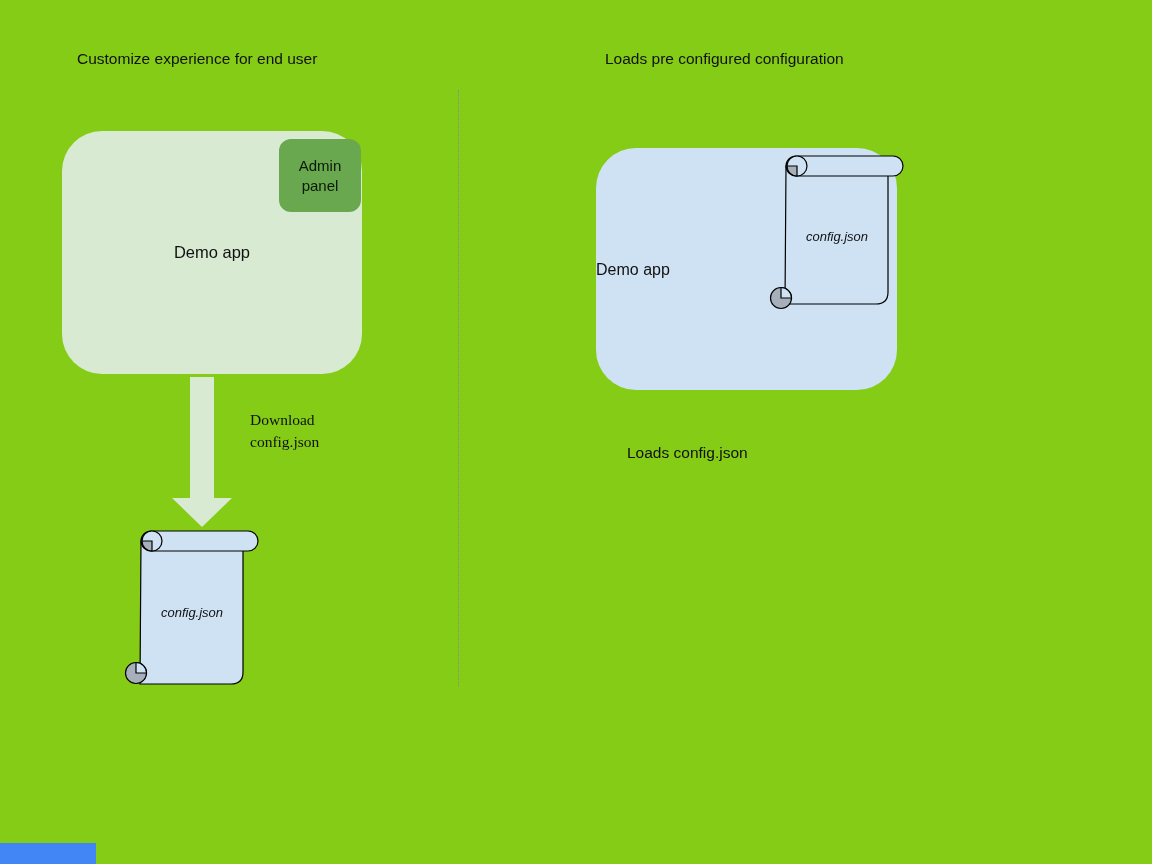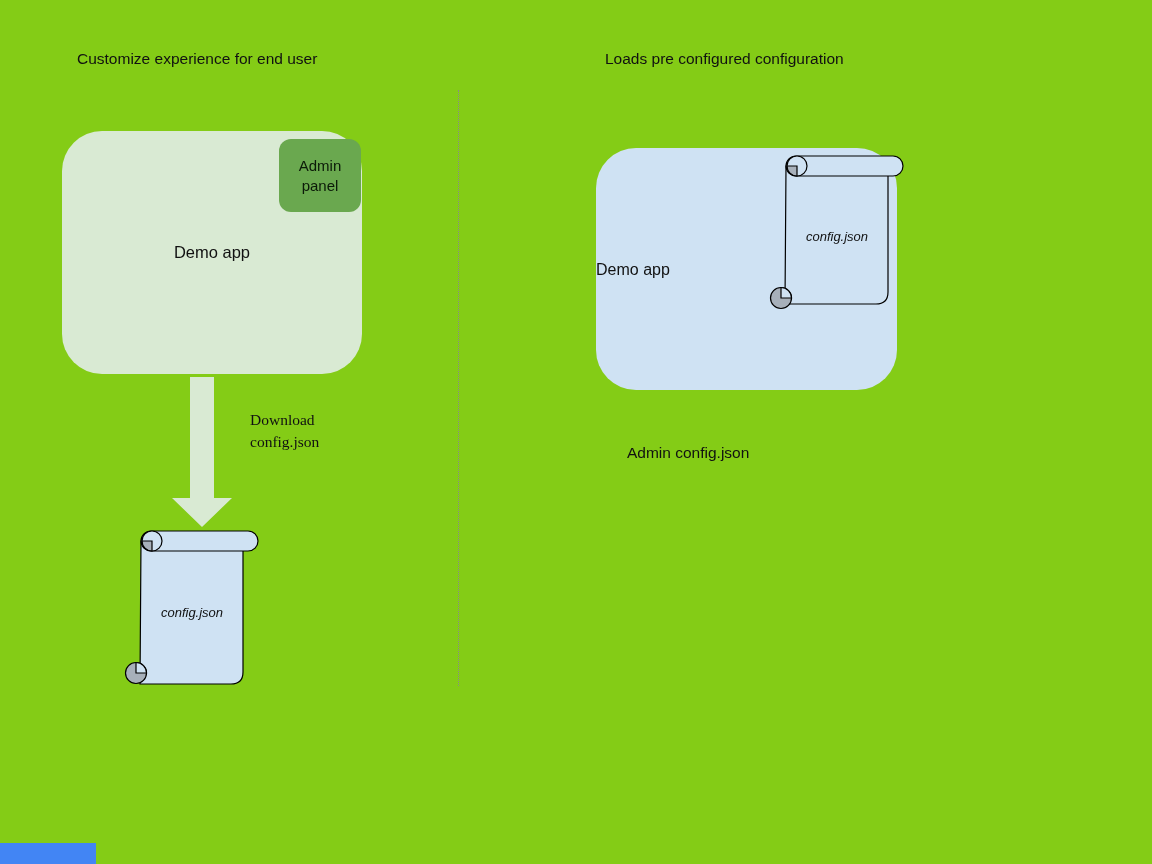--- a/index.html
+++ b/index.html
@@ -137,21 +137,21 @@
       <path d="M797,166 L787,166 A10,10 0 0 0 797,176 Z" fill="#a7b0ba"></path>
       <circle cx="781" cy="298" r="10.5" fill="#a7b0ba"></circle>
       <path d="M781,298 L791.5,298 A10.5,10.5 0 0 0 781,287.5 Z"></path>
     </g>
   </svg>
 
   <div class="demo-app-label">Demo app</div>
 
   <div class="arrow-caption">Download config.json</div>
 
-  <div class="loads-caption">Admin config.json</div>
+  <div class="loads-caption">Loads config.json</div>
 
   <div class="scroll-label left">config.json</div>
 
   <div class="scroll-label right">config.json</div>
 
   <div class="corner-accent"></div>
 
 </div>
 
 </body></html>

